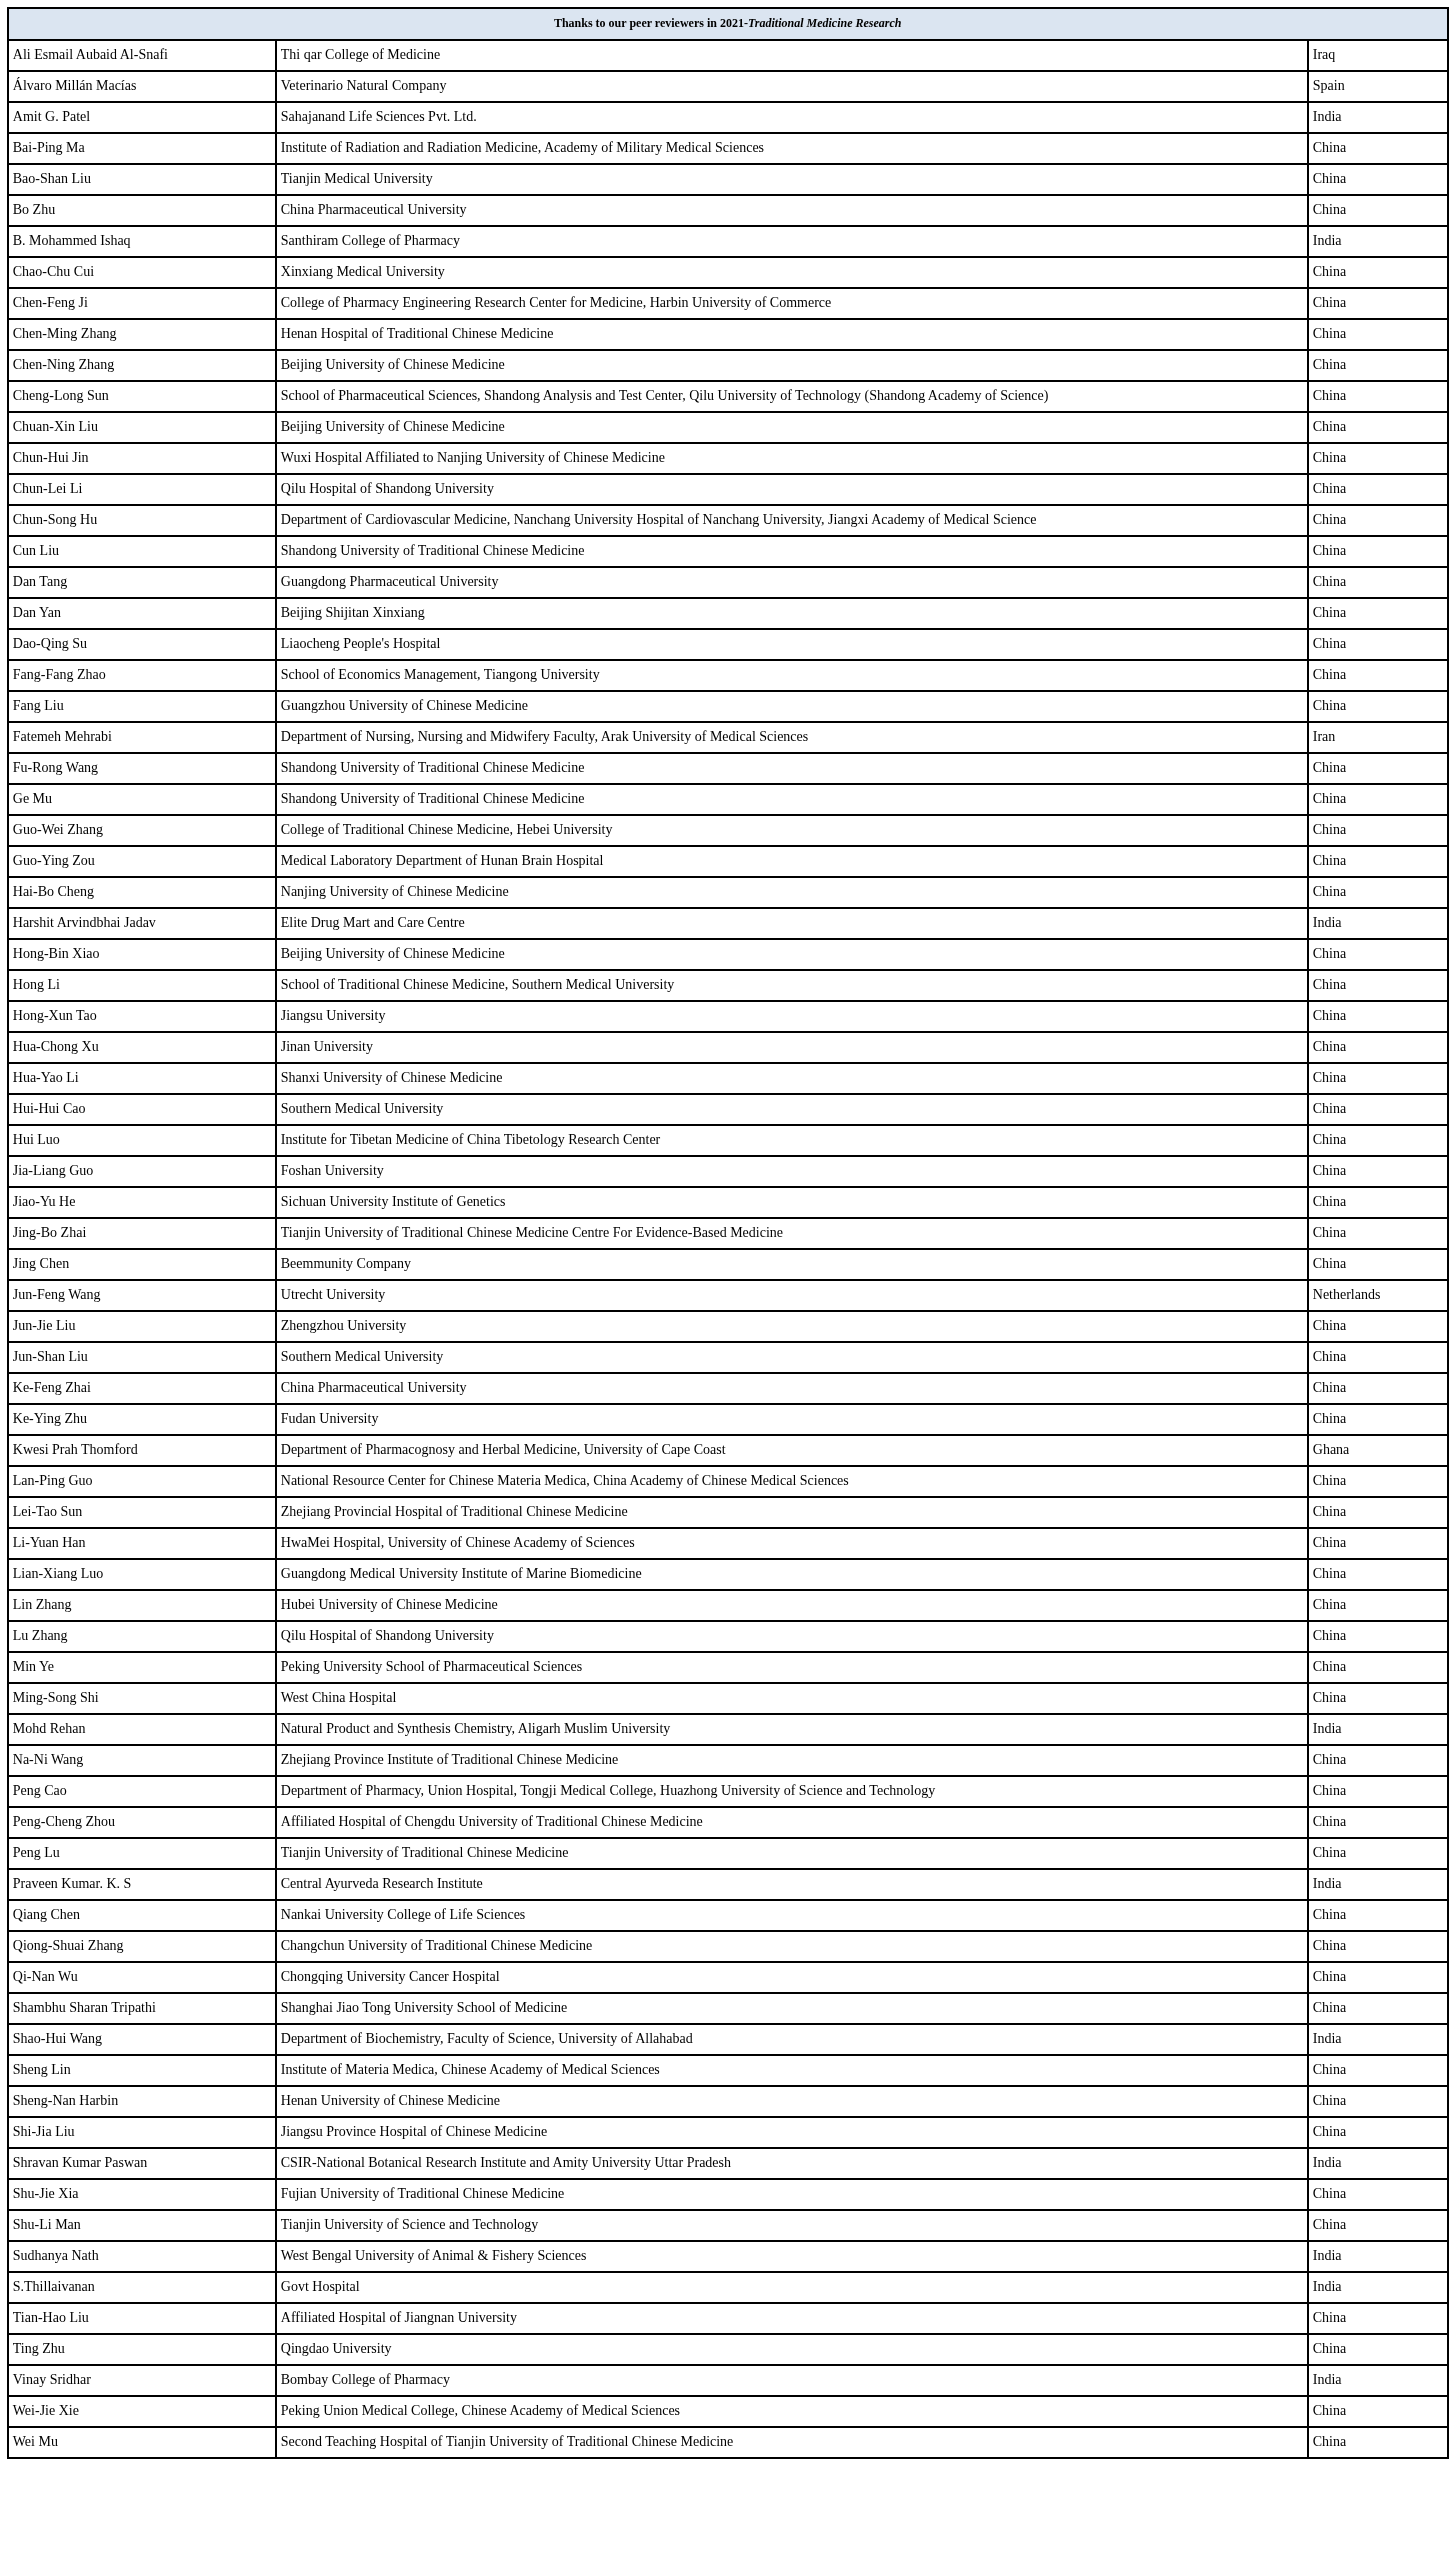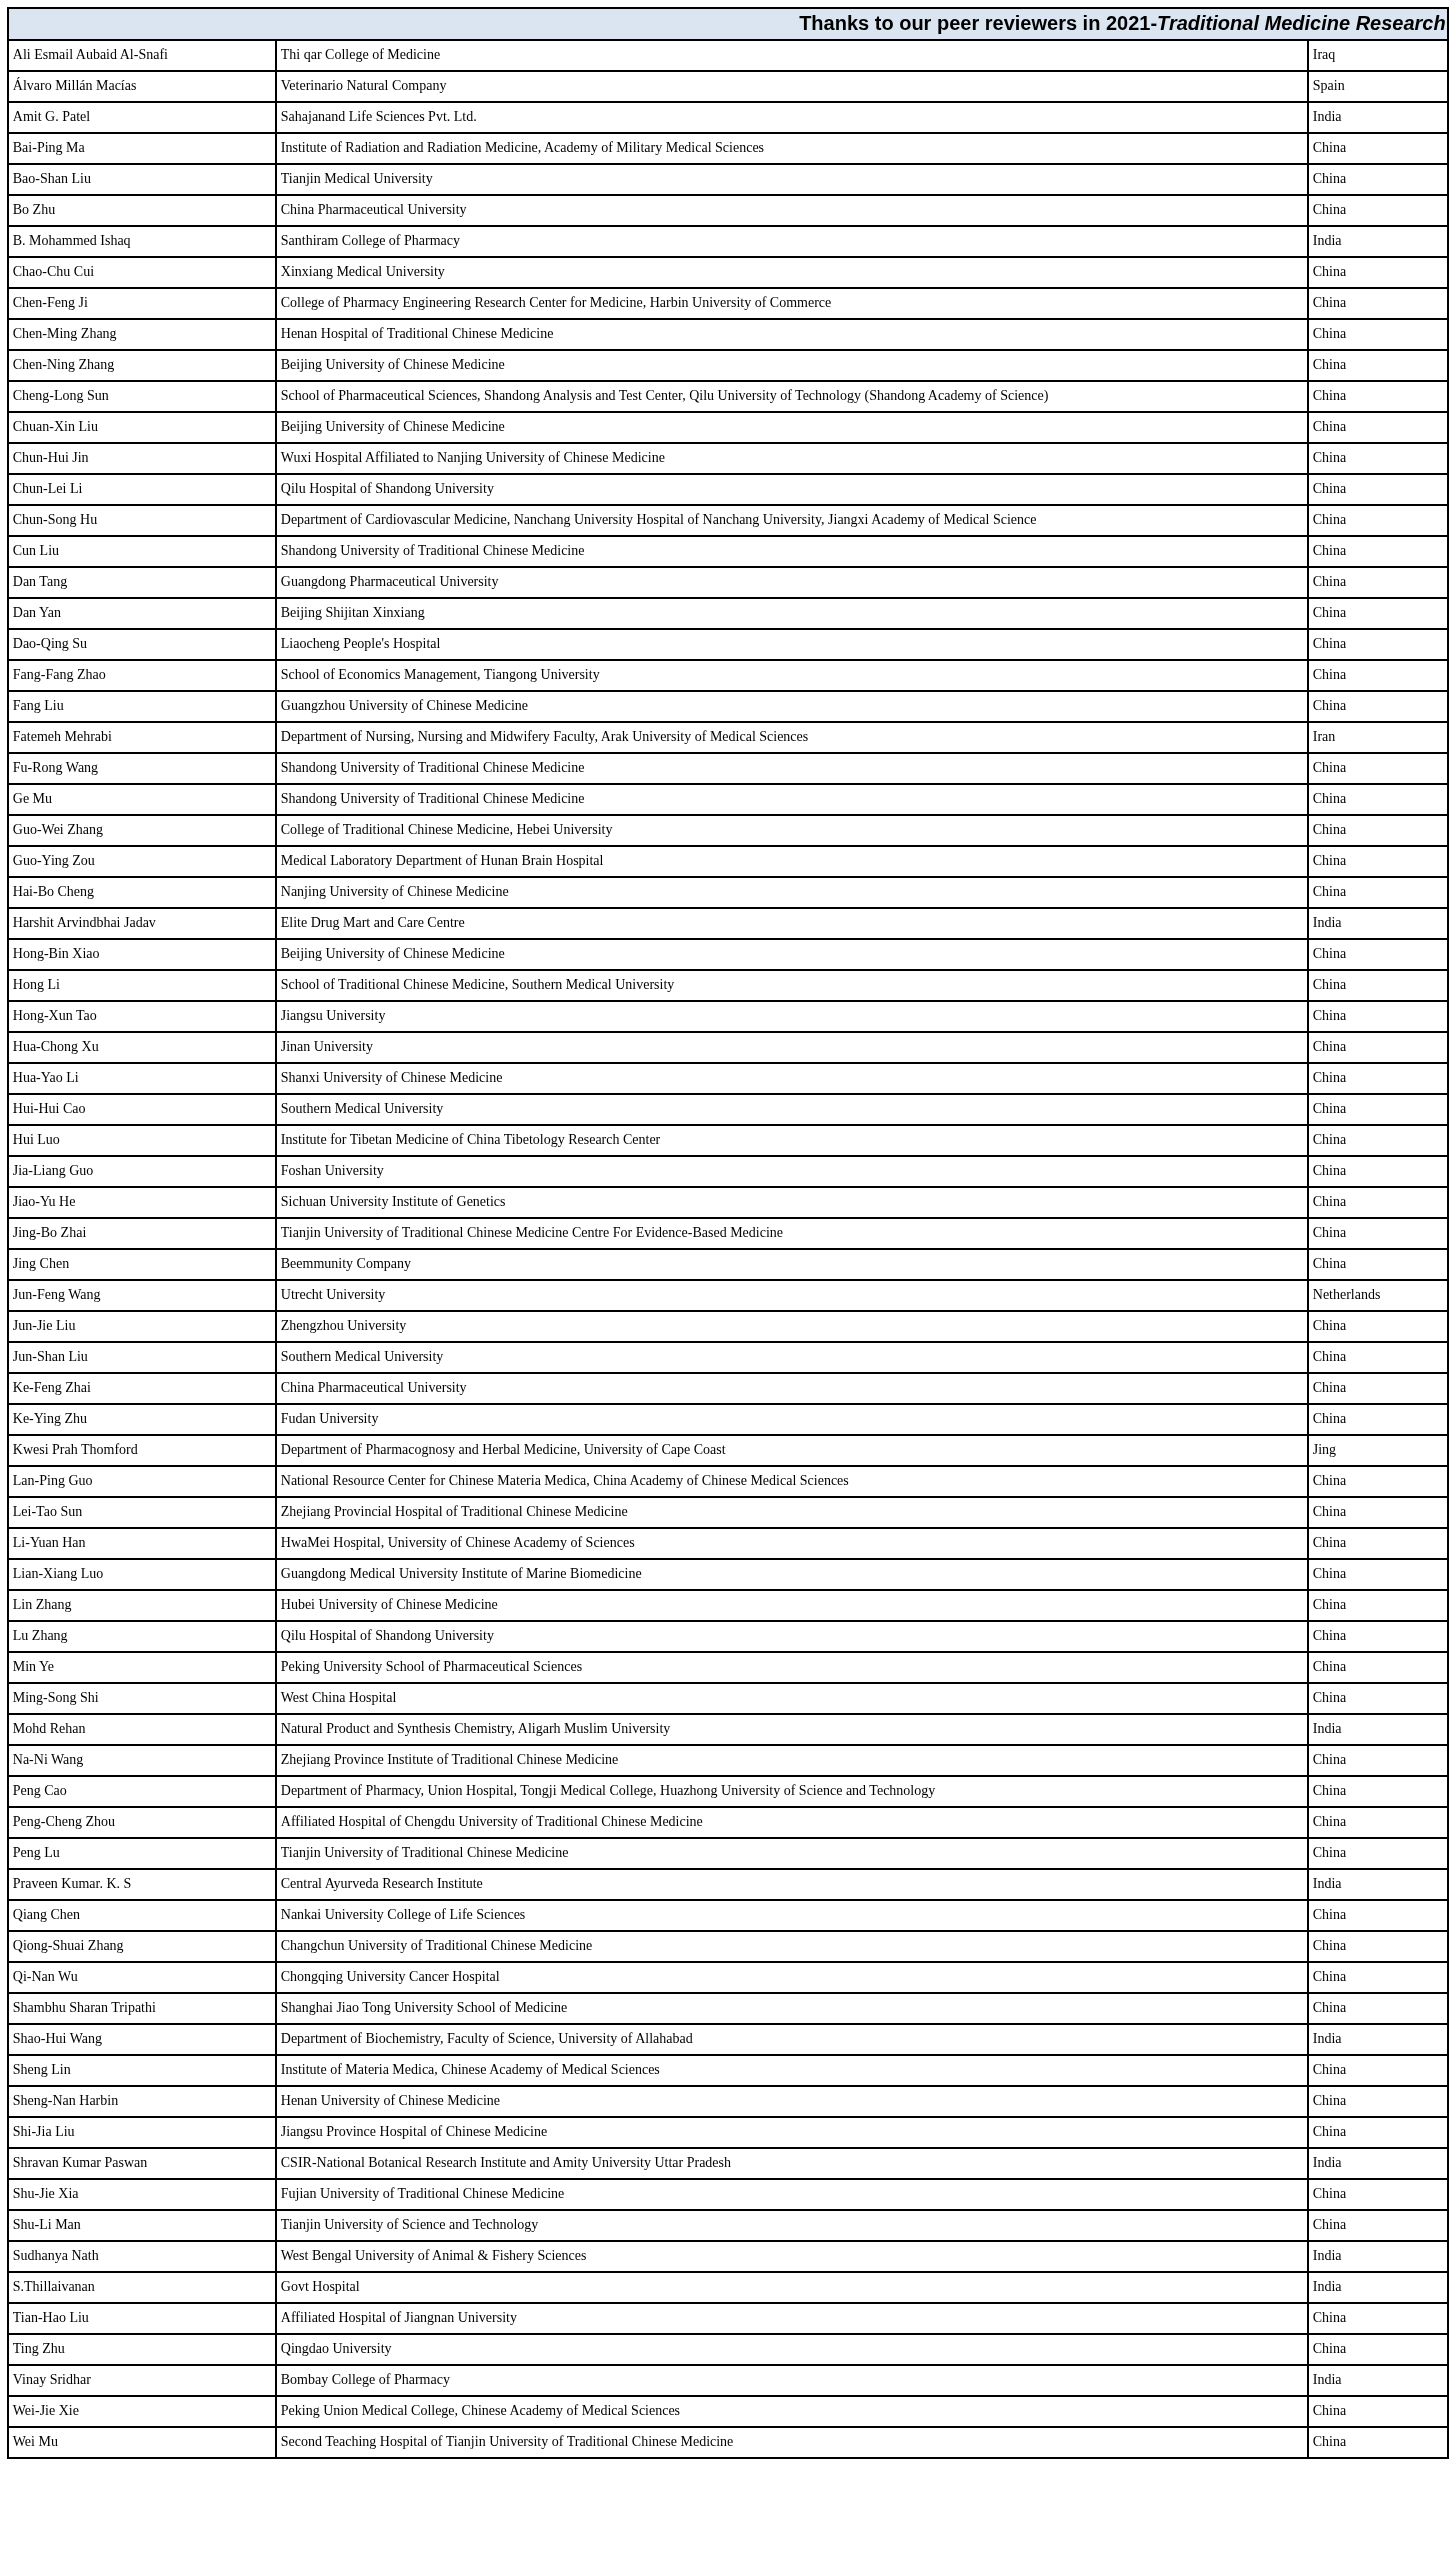--- a/index.html
+++ b/index.html
@@ -22,25 +22,25 @@
     background: #ffffff;
   }
   table.reviewers th,
   table.reviewers td {
     border: 2.1px solid #000000;
     overflow: hidden;
     white-space: nowrap;
   }
   th.title-cell {
     height: 28px;
-    text-align: right;
+    text-align: center;
     vertical-align: middle;
-    font-family: Liberation Sans, sans-serif;
+    font-family: Liberation Serif, serif;
     font-weight: bold;
-    font-size: 20px;
+    font-size: 12px;
     letter-spacing: 0px;
   }
   th.title-cell .title-italic {
     font-style: italic;
   }
   td.cell {
     height: 27px;
     padding: 1px 4.1px;
     vertical-align: middle;
     text-align: left;
@@ -287,21 +287,21 @@
           <td class="cell">China</td>
         </tr>
         <tr>
           <td class="cell">Ke-Ying Zhu</td>
           <td class="cell">Fudan University</td>
           <td class="cell">China</td>
         </tr>
         <tr>
           <td class="cell">Kwesi Prah Thomford</td>
           <td class="cell">Department of Pharmacognosy and Herbal Medicine, University of Cape Coast</td>
-          <td class="cell">Jing</td>
+          <td class="cell">Ghana</td>
         </tr>
         <tr>
           <td class="cell">Lan-Ping Guo</td>
           <td class="cell">National Resource Center for Chinese Materia Medica, China Academy of Chinese Medical Sciences</td>
           <td class="cell">China</td>
         </tr>
         <tr>
           <td class="cell">Lei-Tao Sun</td>
           <td class="cell">Zhejiang Provincial Hospital of Traditional Chinese Medicine</td>
           <td class="cell">China</td>

